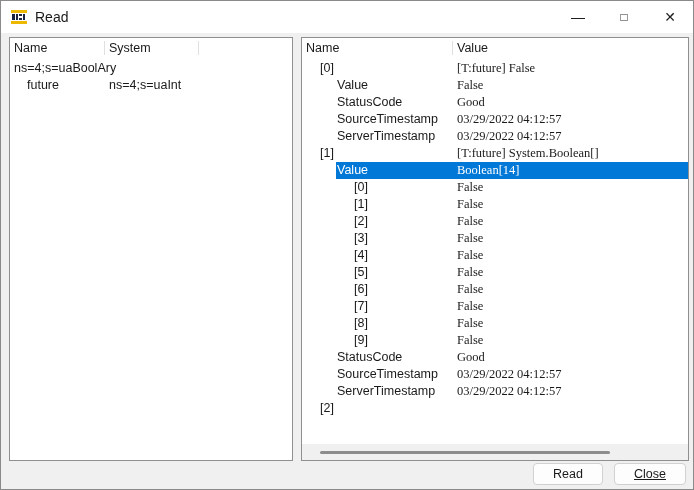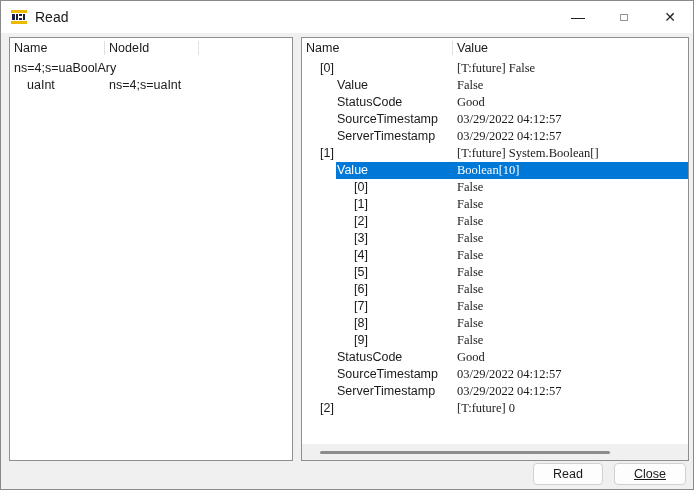--- a/index.html
+++ b/index.html
@@ -106,28 +106,28 @@
       <div class="win-btn max">□</div>
       <div class="win-btn cls">✕</div>
     </div>
   </div>
 
   <div class="client">
 
     <div class="panel left">
       <div class="phead">
         <div class="hcell c-name">Name</div>
-        <div class="hcell c-nodeid">NodeId</div>
+        <div class="hcell c-nodeid">System</div>
       </div>
       <div class="rows">
           <div class="lrow">
             <span class="lnodeid">ns=4;s=uaBoolAry</span>
           </div>
           <div class="lrow">
-            <span class="lname">uaInt</span>
+            <span class="lname">future</span>
             <span class="lnodeid">ns=4;s=uaInt</span>
           </div>
         </div>
     </div>
 
     <div class="panel right">
       <div class="phead">
         <div class="hcell c-name">Name</div>
         <div class="hcell c-value">Value</div>
       </div>
@@ -171,21 +171,21 @@
             <span class="tindent" style="width: 17px;"></span>
             <span class="rowbody">
               <span class="tname" style="width: 138px;">[1]</span>
               <span class="tvalue">[T:future] System.Boolean[]</span>
             </span>
           </div>
           <div class="trow">
             <span class="tindent" style="width: 34px;"></span>
             <span class="rowbody" style="background: rgb(0, 120, 215); color: rgb(255, 255, 255);">
               <span class="tname" style="width: 121px;">Value</span>
-              <span class="tvalue">Boolean[10]</span>
+              <span class="tvalue">Boolean[14]</span>
             </span>
           </div>
           <div class="trow">
             <span class="tindent" style="width: 51px;"></span>
             <span class="rowbody">
               <span class="tname" style="width: 104px;">[0]</span>
               <span class="tvalue">False</span>
             </span>
           </div>
           <div class="trow">
@@ -269,21 +269,20 @@
             <span class="tindent" style="width: 34px;"></span>
             <span class="rowbody">
               <span class="tname" style="width: 121px;">ServerTimestamp</span>
               <span class="tvalue">03/29/2022 04:12:57</span>
             </span>
           </div>
           <div class="trow">
             <span class="tindent" style="width: 17px;"></span>
             <span class="rowbody">
               <span class="tname" style="width: 138px;">[2]</span>
-              <span class="tvalue">[T:future] 0</span>
             </span>
           </div>
         </div>
       <div class="hscroll">
         <div class="hthumb"></div>
       </div>
     </div>
 
     <div class="footer">
       <button class="btn read">Read</button>

